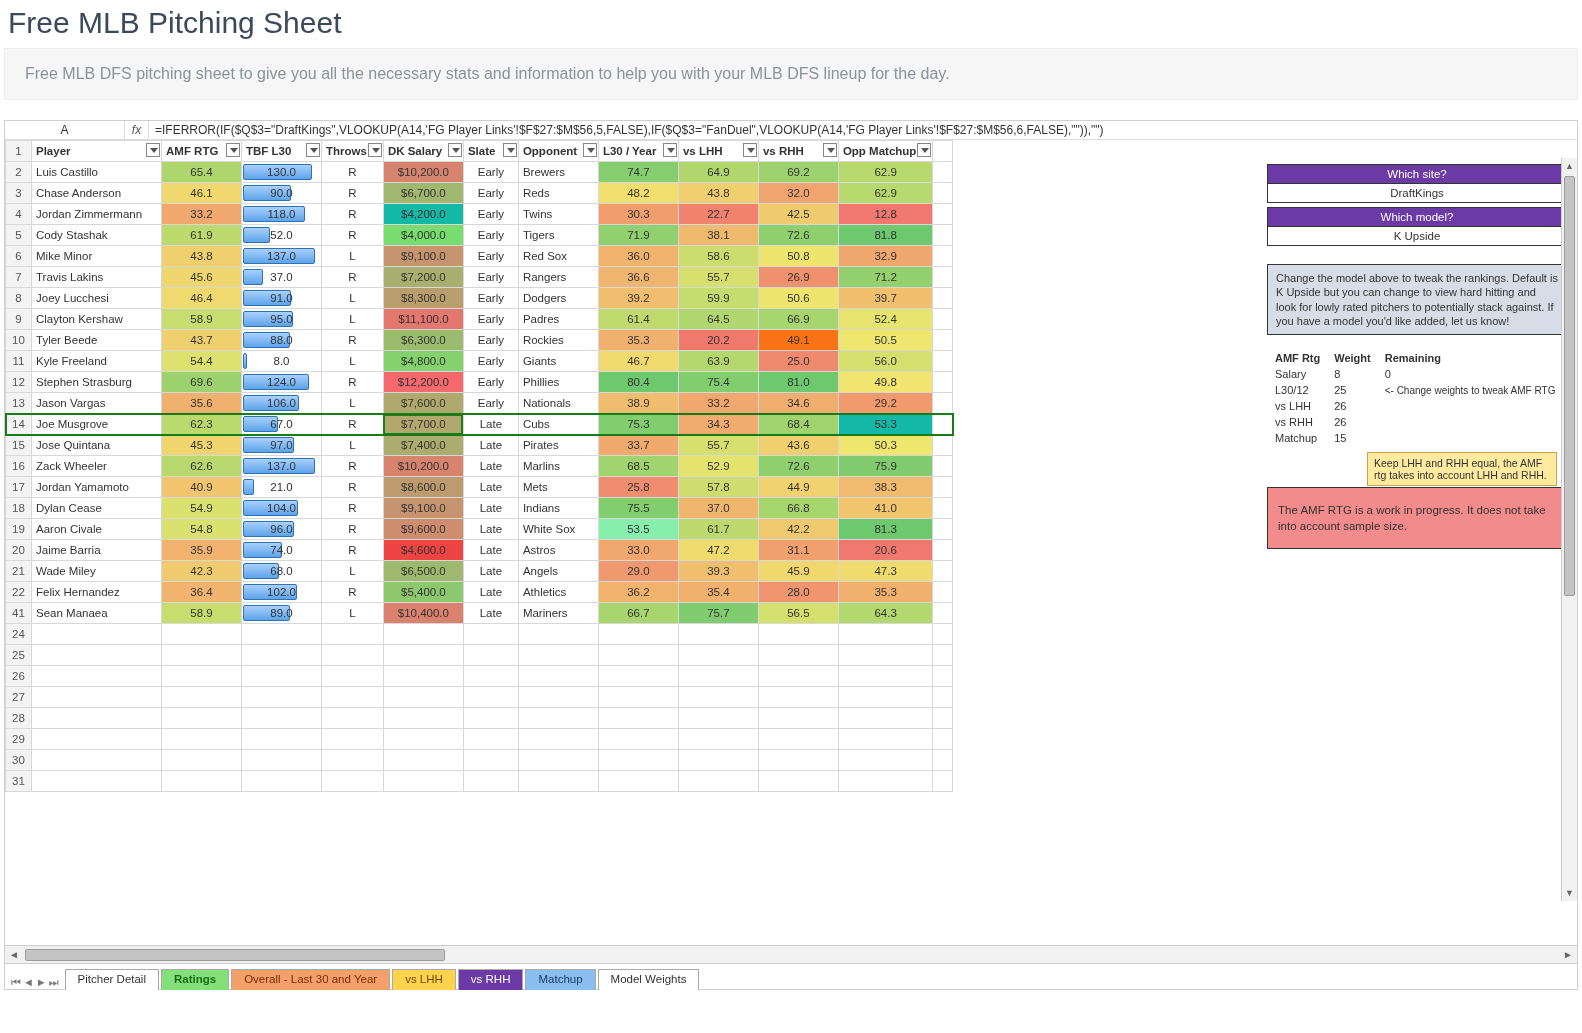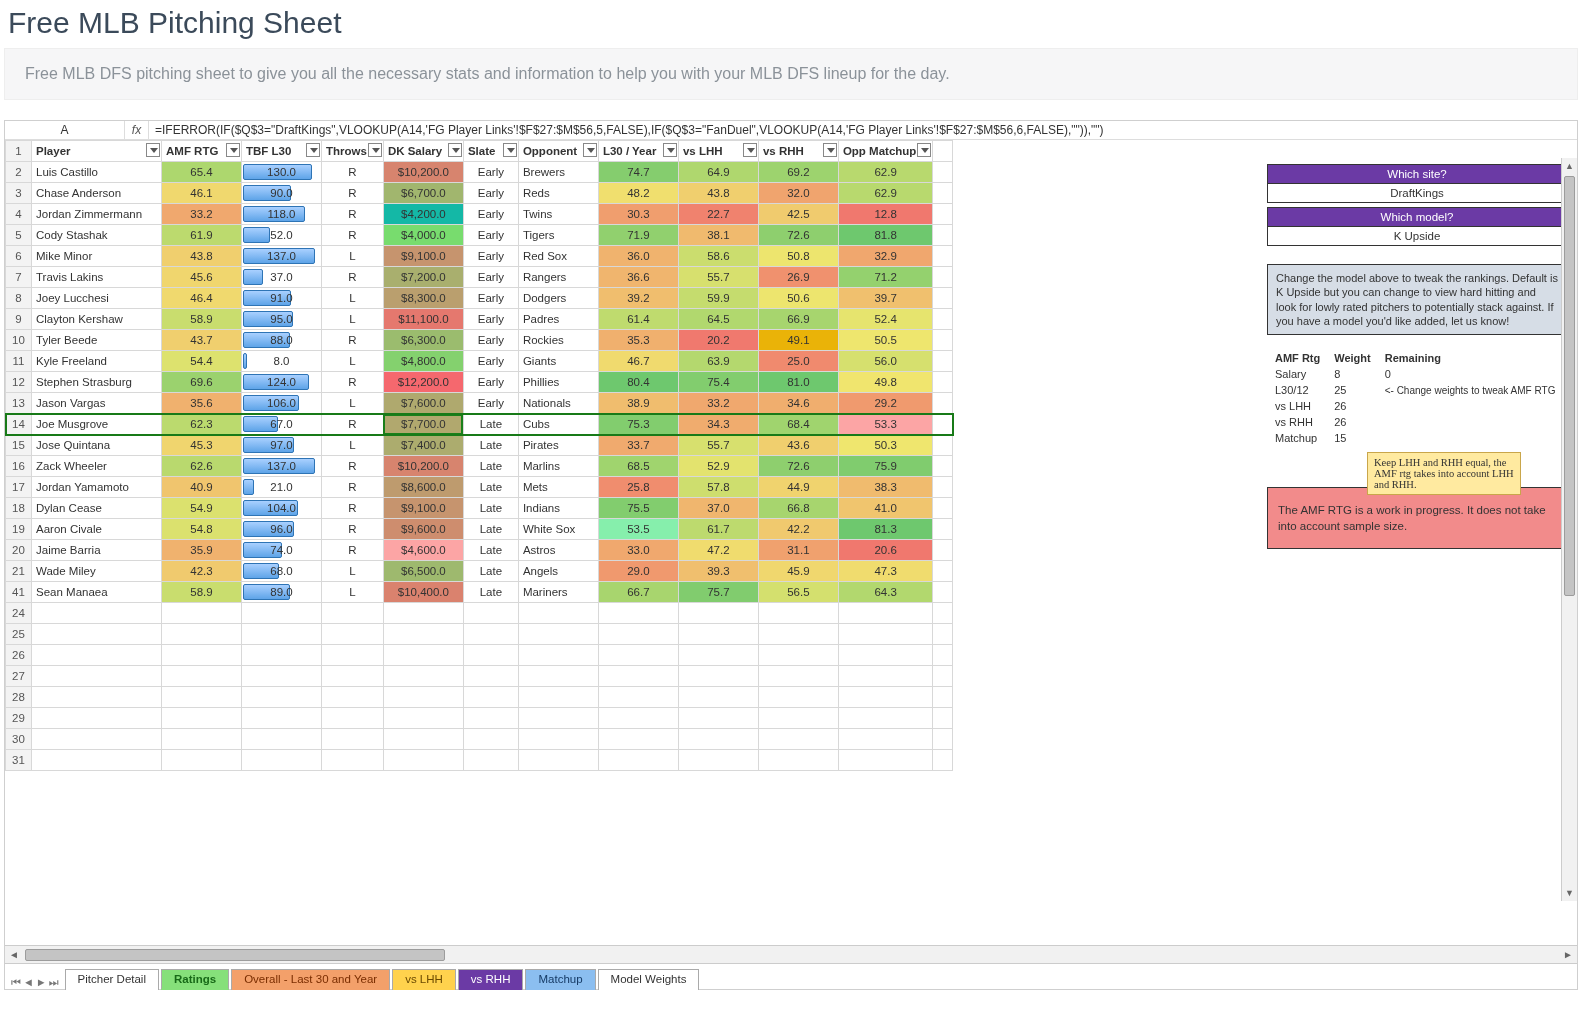--- a/index.html
+++ b/index.html
@@ -222,21 +222,21 @@
             <td class="rowhdr">10</td>
             <td class="c-player">Tyler Beede</td>
             <td class="c-num" style="background:rgb(240,207,110)">43.7</td>
             <td class="bar-cell"><span class="bar" style="width:47px;"></span><span class="val">88.0</span></td>
             <td class="c-center">R</td>
             <td class="c-center" style="background:rgb(155,188,110)">$6,300.0</td>
             <td class="c-center">Early</td>
             <td class="c-opp">Rockies</td>
             <td class="c-num" style="background:rgb(240,176,110)">35.3</td>
             <td class="c-num" style="background:rgb(240,121,110)">20.2</td>
-            <td class="c-num" style="background:#eab308">49.1</td>
+            <td class="c-num" style="background:#f97316">49.1</td>
             <td class="c-num" style="background:rgb(238,230,110)">50.5</td>
             <td></td>
           </tr>
           <tr>
             <td class="rowhdr">11</td>
             <td class="c-player">Kyle Freeland</td>
             <td class="c-num" style="background:rgb(221,226,110)">54.4</td>
             <td class="bar-cell"><span class="bar" style="width:4px;"></span><span class="val">8.0</span></td>
             <td class="c-center">L</td>
             <td class="c-center" style="background:rgb(132,209,110)">$4,800.0</td>
@@ -283,21 +283,21 @@
             <td class="c-player">Joe Musgrove</td>
             <td class="c-num" style="background:rgb(187,218,110)">62.3</td>
             <td class="bar-cell"><span class="bar" style="width:35px;"></span><span class="val">67.0</span></td>
             <td class="c-center">R</td>
             <td class="c-center sel-cell" style="background:rgb(177,168,110)">$7,700.0</td>
             <td class="c-center">Late</td>
             <td class="c-opp">Cubs</td>
             <td class="c-num" style="background:rgb(130,205,110)">75.3</td>
             <td class="c-num" style="background:rgb(240,172,110)">34.3</td>
             <td class="c-num" style="background:rgb(160,212,110)">68.4</td>
-            <td class="c-num" style="background:#fca5a5">53.3</td>
+            <td class="c-num" style="background:#14b8a6">53.3</td>
             <td></td>
           </tr>
           <tr>
             <td class="rowhdr">15</td>
             <td class="c-player">Jose Quintana</td>
             <td class="c-num" style="background:rgb(240,213,110)">45.3</td>
             <td class="bar-cell"><span class="bar" style="width:51px;"></span><span class="val">97.0</span></td>
             <td class="c-center">L</td>
             <td class="c-center" style="background:rgb(172,172,110)">$7,400.0</td>
             <td class="c-center">Late</td>
@@ -367,21 +367,21 @@
             <td class="c-num" style="background:rgb(240,201,110)">42.2</td>
             <td class="c-num" style="background:rgb(110,200,110)">81.3</td>
             <td></td>
           </tr>
           <tr>
             <td class="rowhdr">20</td>
             <td class="c-player">Jaime Barria</td>
             <td class="c-num" style="background:rgb(240,178,110)">35.9</td>
             <td class="bar-cell"><span class="bar" style="width:39px;"></span><span class="val">74.0</span></td>
             <td class="c-center">R</td>
-            <td class="c-center" style="background:#fca5a5">$4,600.0</td>
+            <td class="c-center" style="background:#ef4444">$4,600.0</td>
             <td class="c-center">Late</td>
             <td class="c-opp">Astros</td>
             <td class="c-num" style="background:rgb(240,168,110)">33.0</td>
             <td class="c-num" style="background:rgb(240,220,110)">47.2</td>
             <td class="c-num" style="background:rgb(240,161,110)">31.1</td>
             <td class="c-num" style="background:rgb(240,120,110)">20.6</td>
             <td></td>
           </tr>
           <tr>
             <td class="rowhdr">21</td>
@@ -389,20 +389,35 @@
             <td class="c-num" style="background:rgb(240,202,110)">42.3</td>
             <td class="bar-cell"><span class="bar" style="width:36px;"></span><span class="val">68.0</span></td>
             <td class="c-center">L</td>
             <td class="c-center" style="background:rgb(158,185,110)">$6,500.0</td>
             <td class="c-center">Late</td>
             <td class="c-opp">Angels</td>
             <td class="c-num" style="background:rgb(240,153,110)">29.0</td>
             <td class="c-num" style="background:rgb(240,191,110)">39.3</td>
             <td class="c-num" style="background:rgb(240,215,110)">45.9</td>
             <td class="c-num" style="background:rgb(240,220,110)">47.3</td>
+            <td></td>
+          </tr>
+          <tr>
+            <td class="rowhdr">22</td>
+            <td class="c-player">Felix Hernandez</td>
+            <td class="c-num" style="background:rgb(240,180,110)">36.4</td>
+            <td class="bar-cell"><span class="bar" style="width:54px;"></span><span class="val">102.0</span></td>
+            <td class="c-center">R</td>
+            <td class="c-center" style="background:rgb(141,200,110)">$5,400.0</td>
+            <td class="c-center">Late</td>
+            <td class="c-opp">Athletics</td>
+            <td class="c-num" style="background:rgb(240,179,110)">36.2</td>
+            <td class="c-num" style="background:rgb(240,176,110)">35.4</td>
+            <td class="c-num" style="background:rgb(240,149,110)">28.0</td>
+            <td class="c-num" style="background:rgb(240,176,110)">35.3</td>
             <td></td>
           </tr>
           <tr>
             <td class="rowhdr">41</td>
             <td class="c-player">Sean Manaea</td>
             <td class="c-num" style="background:rgb(201,221,110)">58.9</td>
             <td class="bar-cell"><span class="bar" style="width:47px;"></span><span class="val">89.0</span></td>
             <td class="c-center">L</td>
             <td class="c-center" style="background:rgb(218,130,110)">$10,400.0</td>
             <td class="c-center">Late</td>
@@ -573,21 +588,21 @@
               <td></td>
             </tr>
         <tr>
               <td>Matchup</td>
               <td>15</td>
               <td></td>
             </tr>
       </tbody>
         </table>
 
-      <div class="small-note" style="top:288px; left:100px; width:154px;font-family:Liberation Serif, serif;">Keep LHH and RHH equal, the AMF rtg takes into account LHH and RHH.</div>
+      <div class="small-note" style="top:288px; left:100px; width:190px;">Keep LHH and RHH equal, the AMF rtg takes into account LHH and RHH.</div>
 
       <div class="warn-box">The AMF RTG is a work in progress. It does not take into account sample size.</div>
     </div>
 
     <div class="vscroll">
       <div class="varrow">▲</div>
       <div class="vthumb"></div>
       <div class="varrow" style="position:absolute;bottom:0;left:0;right:0;">▼</div>
     </div>
   </div>

